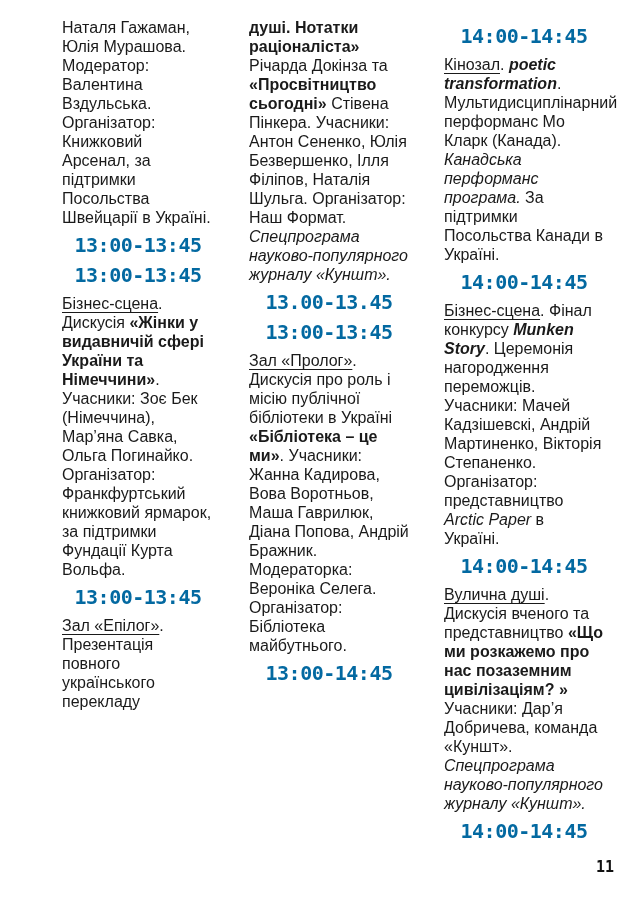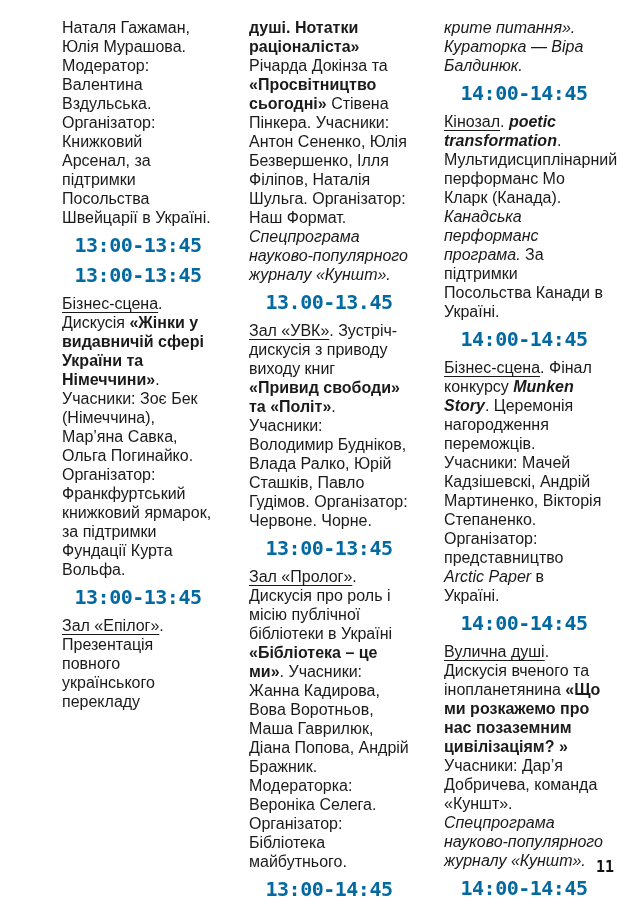--- a/index.html
+++ b/index.html
@@ -77,31 +77,29 @@
         <p class="para"><span class="run-n">Наталя Гажаман, Юлія Мурашова. Модератор: Валентина Вздульська. Організатор: Книжковий Арсенал, за підтримки Посольства Швейцарії в Україні.</span></p>
         <div class="time-header">13:00-13:45</div>
         <div class="time-header">13:00-13:45</div>
         <p class="para"><span class="run-u">Бізнес-сцена</span><span class="run-n">. Дискусія </span><span class="run-b">«Жінки у видавничій сфері України та Німеччини»</span><span class="run-n">. Учасники: Зоє Бек (Німеччина), Мар’яна Савка, Ольга Погинайко. Організатор: Франкфуртський книжковий ярмарок, за підтримки Фундації Курта Вольфа.</span></p>
         <div class="time-header">13:00-13:45</div>
         <p class="para"><span class="run-u">Зал «Епілог»</span><span class="run-n">. Презентація повного українського перекладу </span></p>
       </div>
     <div class="col">
         <p class="para"><span class="run-b">душі. Нотатки раціоналіста»</span><span class="run-n"> Річарда Докінза та </span><span class="run-b">«Просвітництво сьогодні»</span><span class="run-n"> Стівена Пінкера. Учасники: Антон Сененко, Юлія Безвершенко, Ілля Філіпов, Наталія Шульга. Організатор: Наш Формат. </span><span class="run-i">Спецпрограма науково-популярного журналу «Куншт».</span></p>
         <div class="time-header">13.00-13.45</div>
-        <p class="para"><span class="run-u">Зал «УВК»</span><span class="run-n">. Зустріч-дискусія з приводу виходу книг </span><span class="run-b">«Привид свободи» та «Політ»</span><span class="run-n">. Учасники: Володимир Будніков, Влада Ралко, Юрій Сташків, Павло Гудімов. Організатор: Червоне. Чорне.</span></p>
         <div class="time-header">13:00-13:45</div>
         <p class="para"><span class="run-u">Зал «Пролог»</span><span class="run-n">. Дискусія про роль і місію публічної бібліотеки в Україні </span><span class="run-b">«Бібліотека – це ми»</span><span class="run-n">. Учасники: Жанна Кадирова, Вова Воротньов, Маша Гаврилюк, Діана Попова, Андрій Бражник. Модераторка: Вероніка Селега. Організатор: Бібліотека майбутнього.</span></p>
         <div class="time-header">13:00-14:45</div>
       </div>
     <div class="col">
-        <p class="para"><span class="run-i">крите питання». Кураторка — Віра Балдинюк.</span></p>
         <div class="time-header">14:00-14:45</div>
         <p class="para"><span class="run-u">Кінозал</span><span class="run-n">. </span><span class="run-bi">poetic transformation</span><span class="run-n">. Мультидисциплінарний перформанс Мо Кларк (Канада). </span><span class="run-i">Канадська перформанс програма.</span><span class="run-n"> За підтримки Посольства Канади в Україні.</span></p>
         <div class="time-header">14:00-14:45</div>
         <p class="para"><span class="run-u">Бізнес-сцена</span><span class="run-n">. Фінал конкурсу </span><span class="run-bi">Munken Story</span><span class="run-n">. Церемонія нагородження переможців. Учасники: Мачей Кадзішевскі, Андрій Мартиненко, Вікторія Степаненко. Організатор: представництво </span><span class="run-i">Arctic Paper</span><span class="run-n"> в Україні.</span></p>
         <div class="time-header">14:00-14:45</div>
-        <p class="para"><span class="run-u">Вулична душі</span><span class="run-n">. Дискусія вченого та інопланетянина </span><span class="run-b">«Що ми розкажемо про нас позаземним цивілізаціям? »</span><span class="run-n"> Учасники: Дар’я Добричева, команда «Куншт». </span><span class="run-i">Спецпрограма науково-популярного журналу «Куншт».</span></p>
+        <p class="para"><span class="run-u">Вулична душі</span><span class="run-n">. Дискусія вченого та представництво </span><span class="run-b">«Що ми розкажемо про нас позаземним цивілізаціям? »</span><span class="run-n"> Учасники: Дар’я Добричева, команда «Куншт». </span><span class="run-i">Спецпрограма науково-популярного журналу «Куншт».</span></p>
         <div class="time-header">14:00-14:45</div>
         <p class="para"></p>
       </div>
   </div>
   <div class="page-number">11</div>
 </div>
 
 </body></html>

